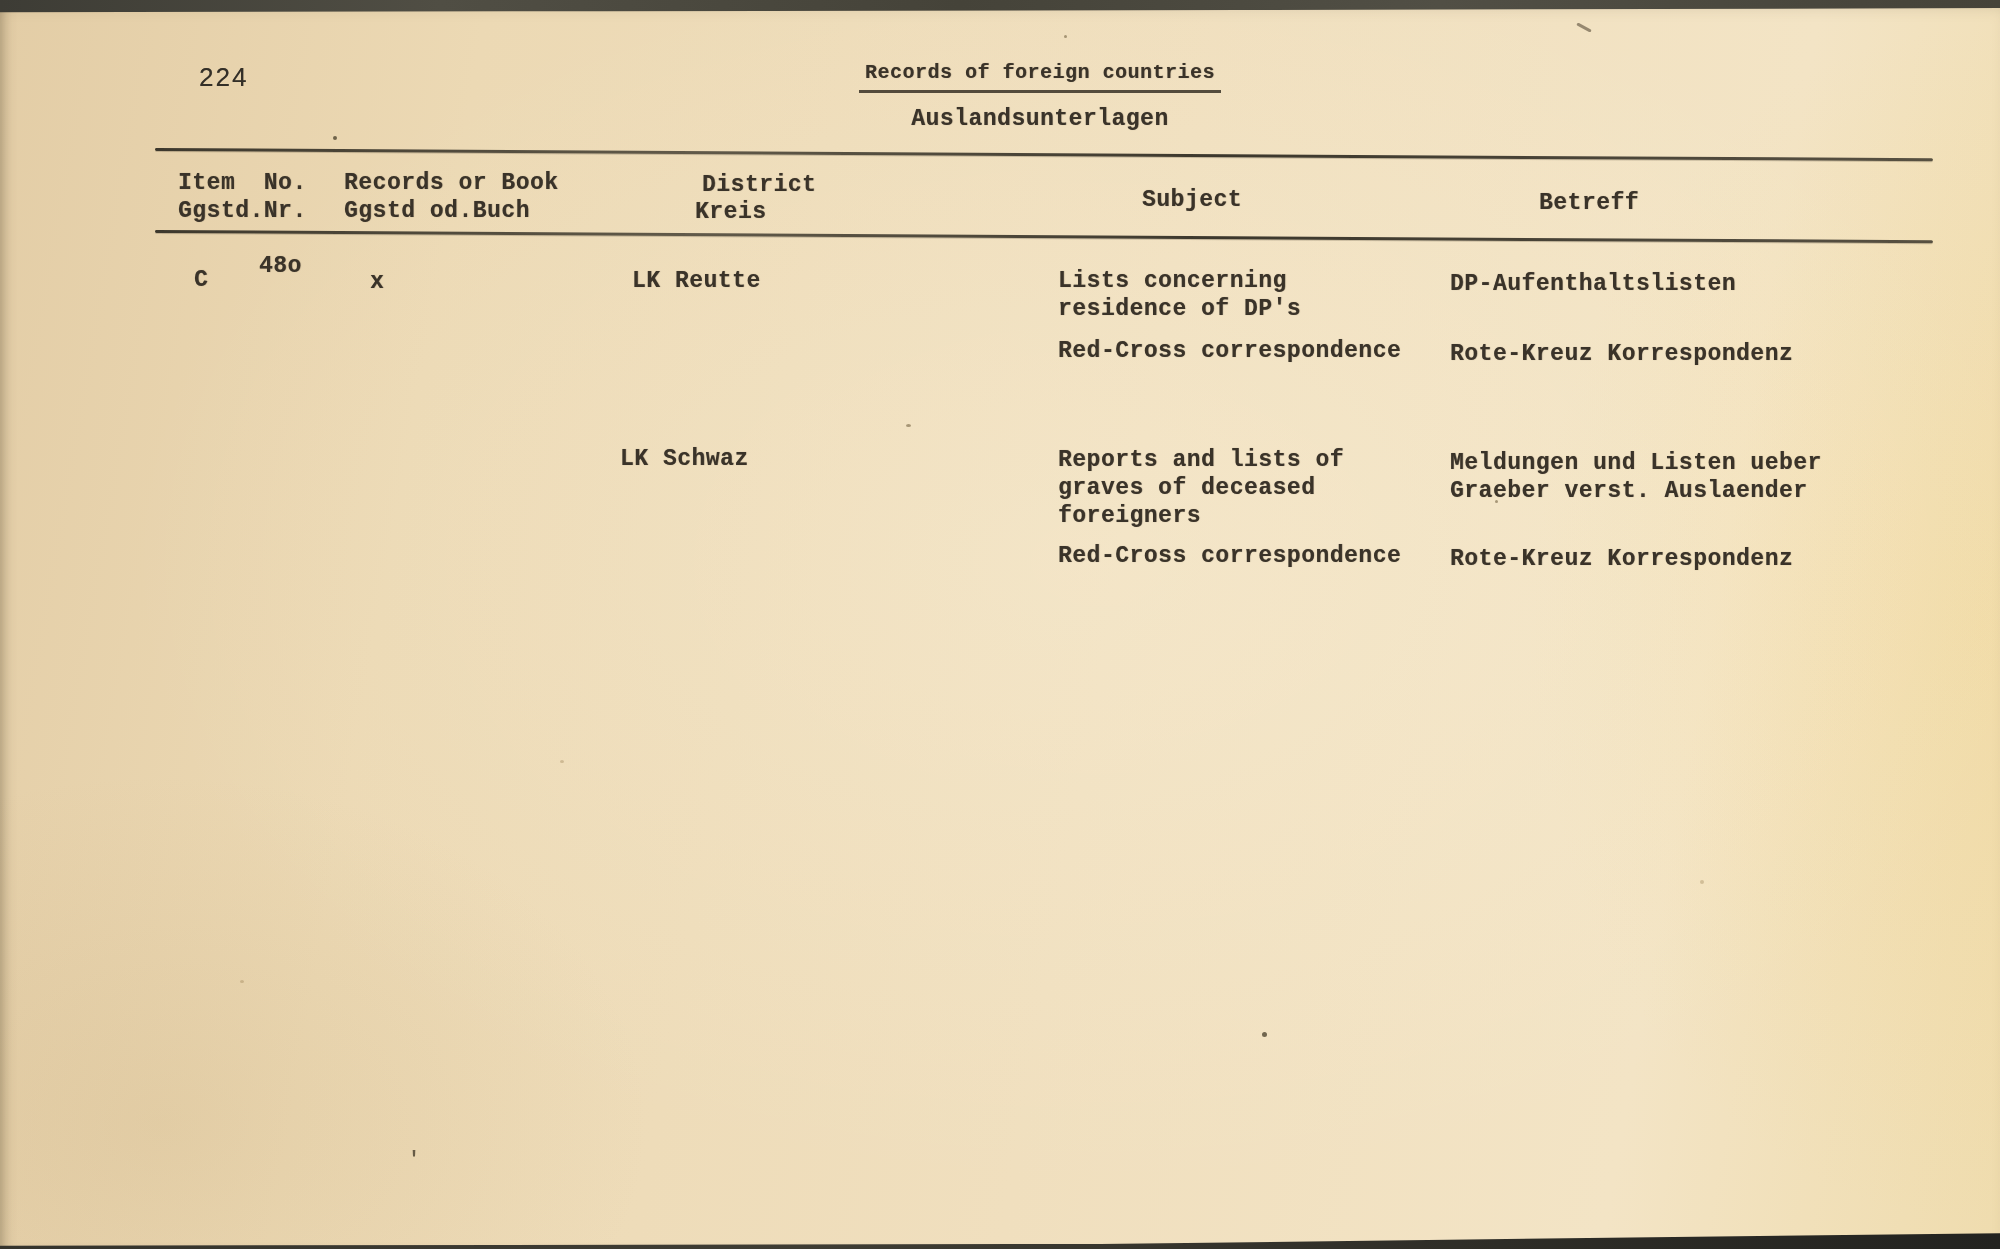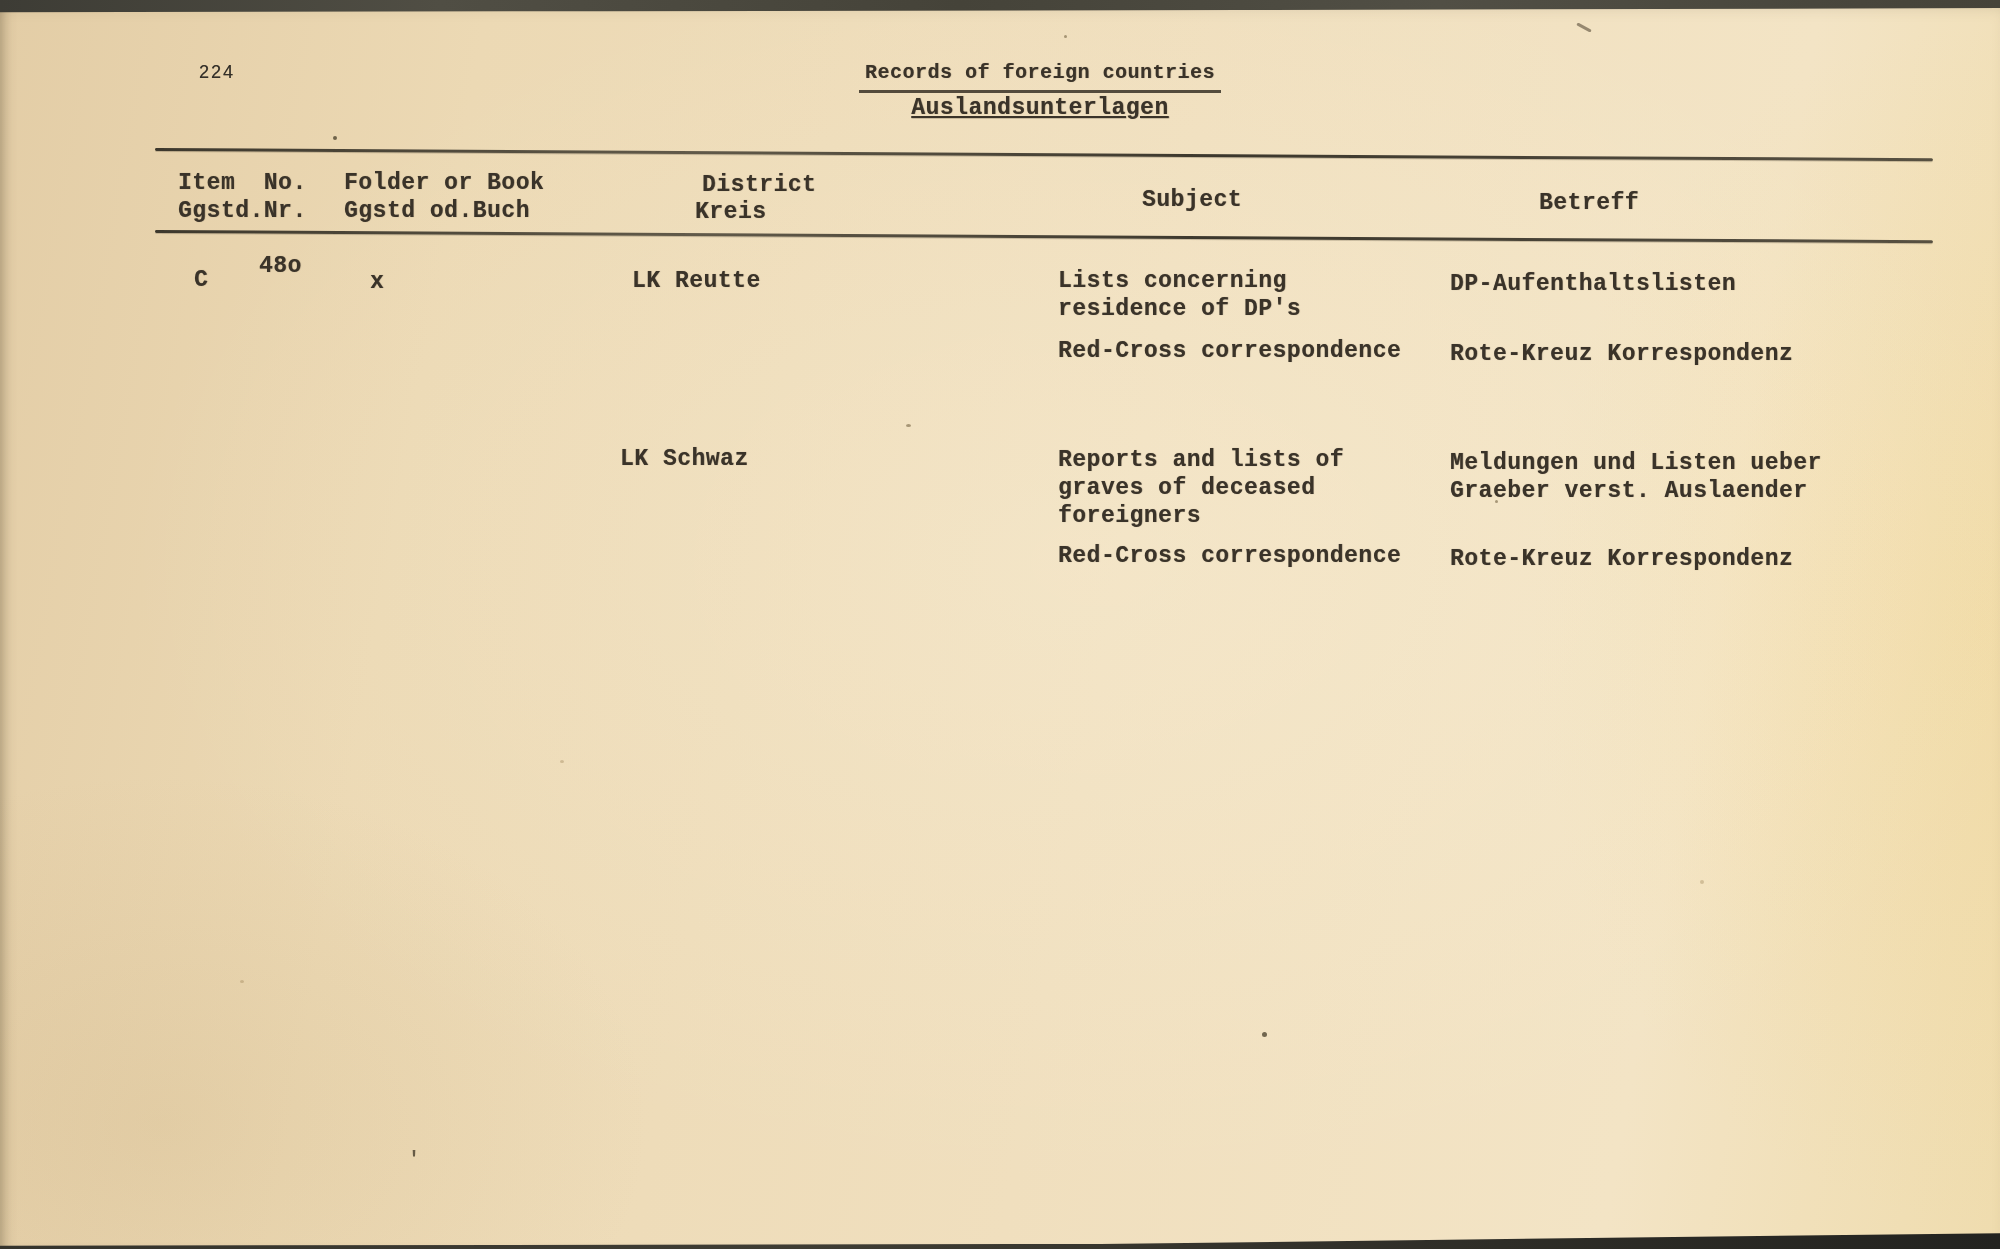--- a/index.html
+++ b/index.html
@@ -35,34 +35,34 @@
     font-size:23px;
     line-height:28px;
     font-weight:700;
     letter-spacing:0.5px;
     white-space:pre;
     text-shadow:0.4px 0.4px 0.7px rgba(58,50,38,0.55);
   }
   .pgnum{
     position:absolute;left:199px;top:62px;
     font-family:"Liberation Sans","DejaVu Sans",sans-serif;
-    font-size:18px;font-weight:400;color:#332f28;letter-spacing:2px;
+    font-size:26px;font-weight:400;color:#332f28;letter-spacing:2px;
     text-shadow:0.3px 0.3px 0.6px rgba(50,45,35,0.5);
   }
   .title-block{
     position:absolute;left:820px;top:58px;width:440px;text-align:center;
   }
   .title-line{
     display:inline-block;
     padding:0 6px 2px 6px;
     border-bottom:3px solid rgba(56,49,38,0.85);
     font-size:20px;line-height:30px;
   }
   .subtitle-line{
-    display:block;margin-top:1px;font-size:23px;line-height:28px;text-decoration:underline;
+    display:block;margin-top:12px;font-size:23px;line-height:28px;
   }
   .title-block .typed-inline{
     color:#3a3329;font-weight:700;letter-spacing:0.5px;white-space:pre;
     text-shadow:0.4px 0.4px 0.7px rgba(58,50,38,0.55);
   }
   .rule{
     position:absolute;left:155px;width:1778px;height:3px;
     background:linear-gradient(90deg,rgba(52,48,38,0.95),rgba(62,57,45,0.8) 30%,rgba(50,46,36,0.95) 60%,rgba(60,55,44,0.85));
     transform:rotate(0.33deg);transform-origin:left center;
     border-radius:2px;
@@ -96,21 +96,21 @@
     <span class="title-line typed-inline">Records of foreign countries</span>
     <span class="subtitle-line typed-inline">Auslandsunterlagen</span>
   </div>
 
   <div class="rule rule-top"></div>
   <div class="rule rule-mid"></div>
 
   <div class="typed" style="left:178px;top:169px;">Item  No.</div>
   <div class="typed" style="left:178px;top:197px;">Ggstd.Nr.</div>
 
-  <div class="typed" style="left:344px;top:169px;">Folder or Book</div>
+  <div class="typed" style="left:344px;top:169px;">Records or Book</div>
   <div class="typed" style="left:344px;top:197px;">Ggstd od.Buch</div>
 
   <div class="typed" style="left:702px;top:171px;">District</div>
   <div class="typed" style="left:695px;top:198px;">Kreis</div>
 
   <div class="typed" style="left:1142px;top:186px;">Subject</div>
   <div class="typed" style="left:1539px;top:189px;">Betreff</div>
 
   <div class="typed" style="left:194px;top:266px;">C</div>
   <div class="typed" style="left:259px;top:252px;">48o</div>

